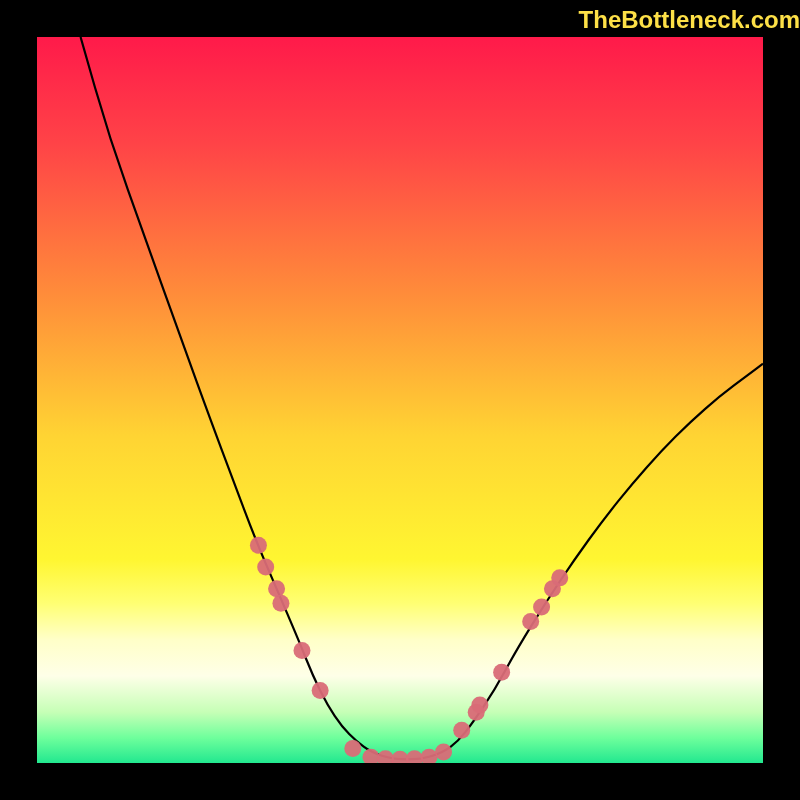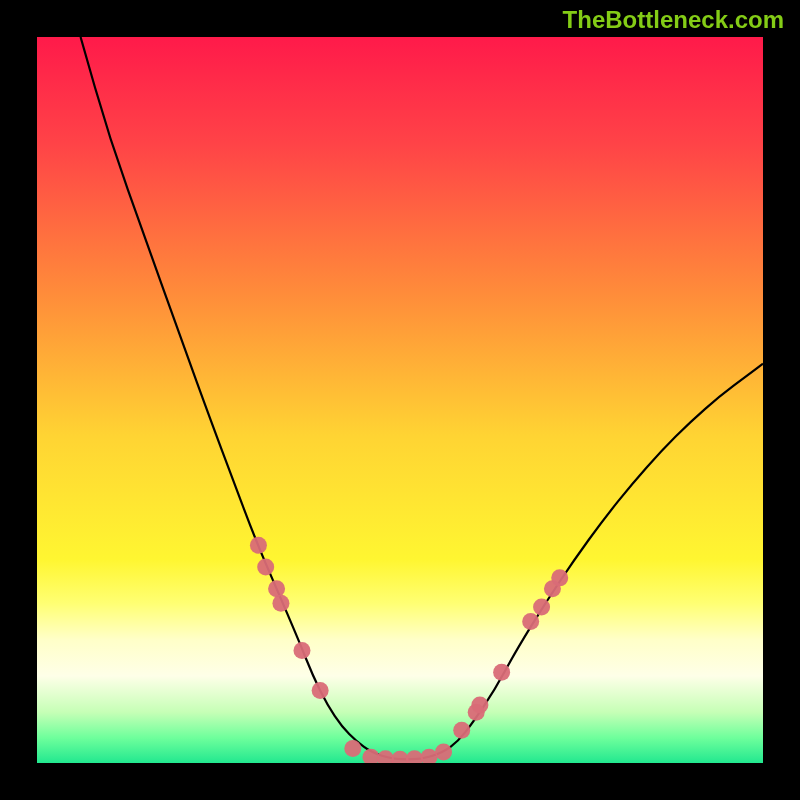--- a/index.html
+++ b/index.html
@@ -6,25 +6,25 @@
   html, body { width: 800px; height: 800px; overflow: hidden; background: #000; }
   .container {
     position: relative;
     width: 800px;
     height: 800px;
     background: #000;
   }
   .watermark {
     position: absolute;
     top: 6px;
-    right: 16px;
+    right: 0;
     font-family: Arial, sans-serif;
     font-size: 24px;
     font-weight: bold;
-    color: #84cc16;
+    color: #fde047;
     z-index: 20;
   }
   .plot {
     position: absolute;
     left: 37px;
     top: 37px;
     width: 726px;
     height: 726px;
     z-index: 1;
   }

